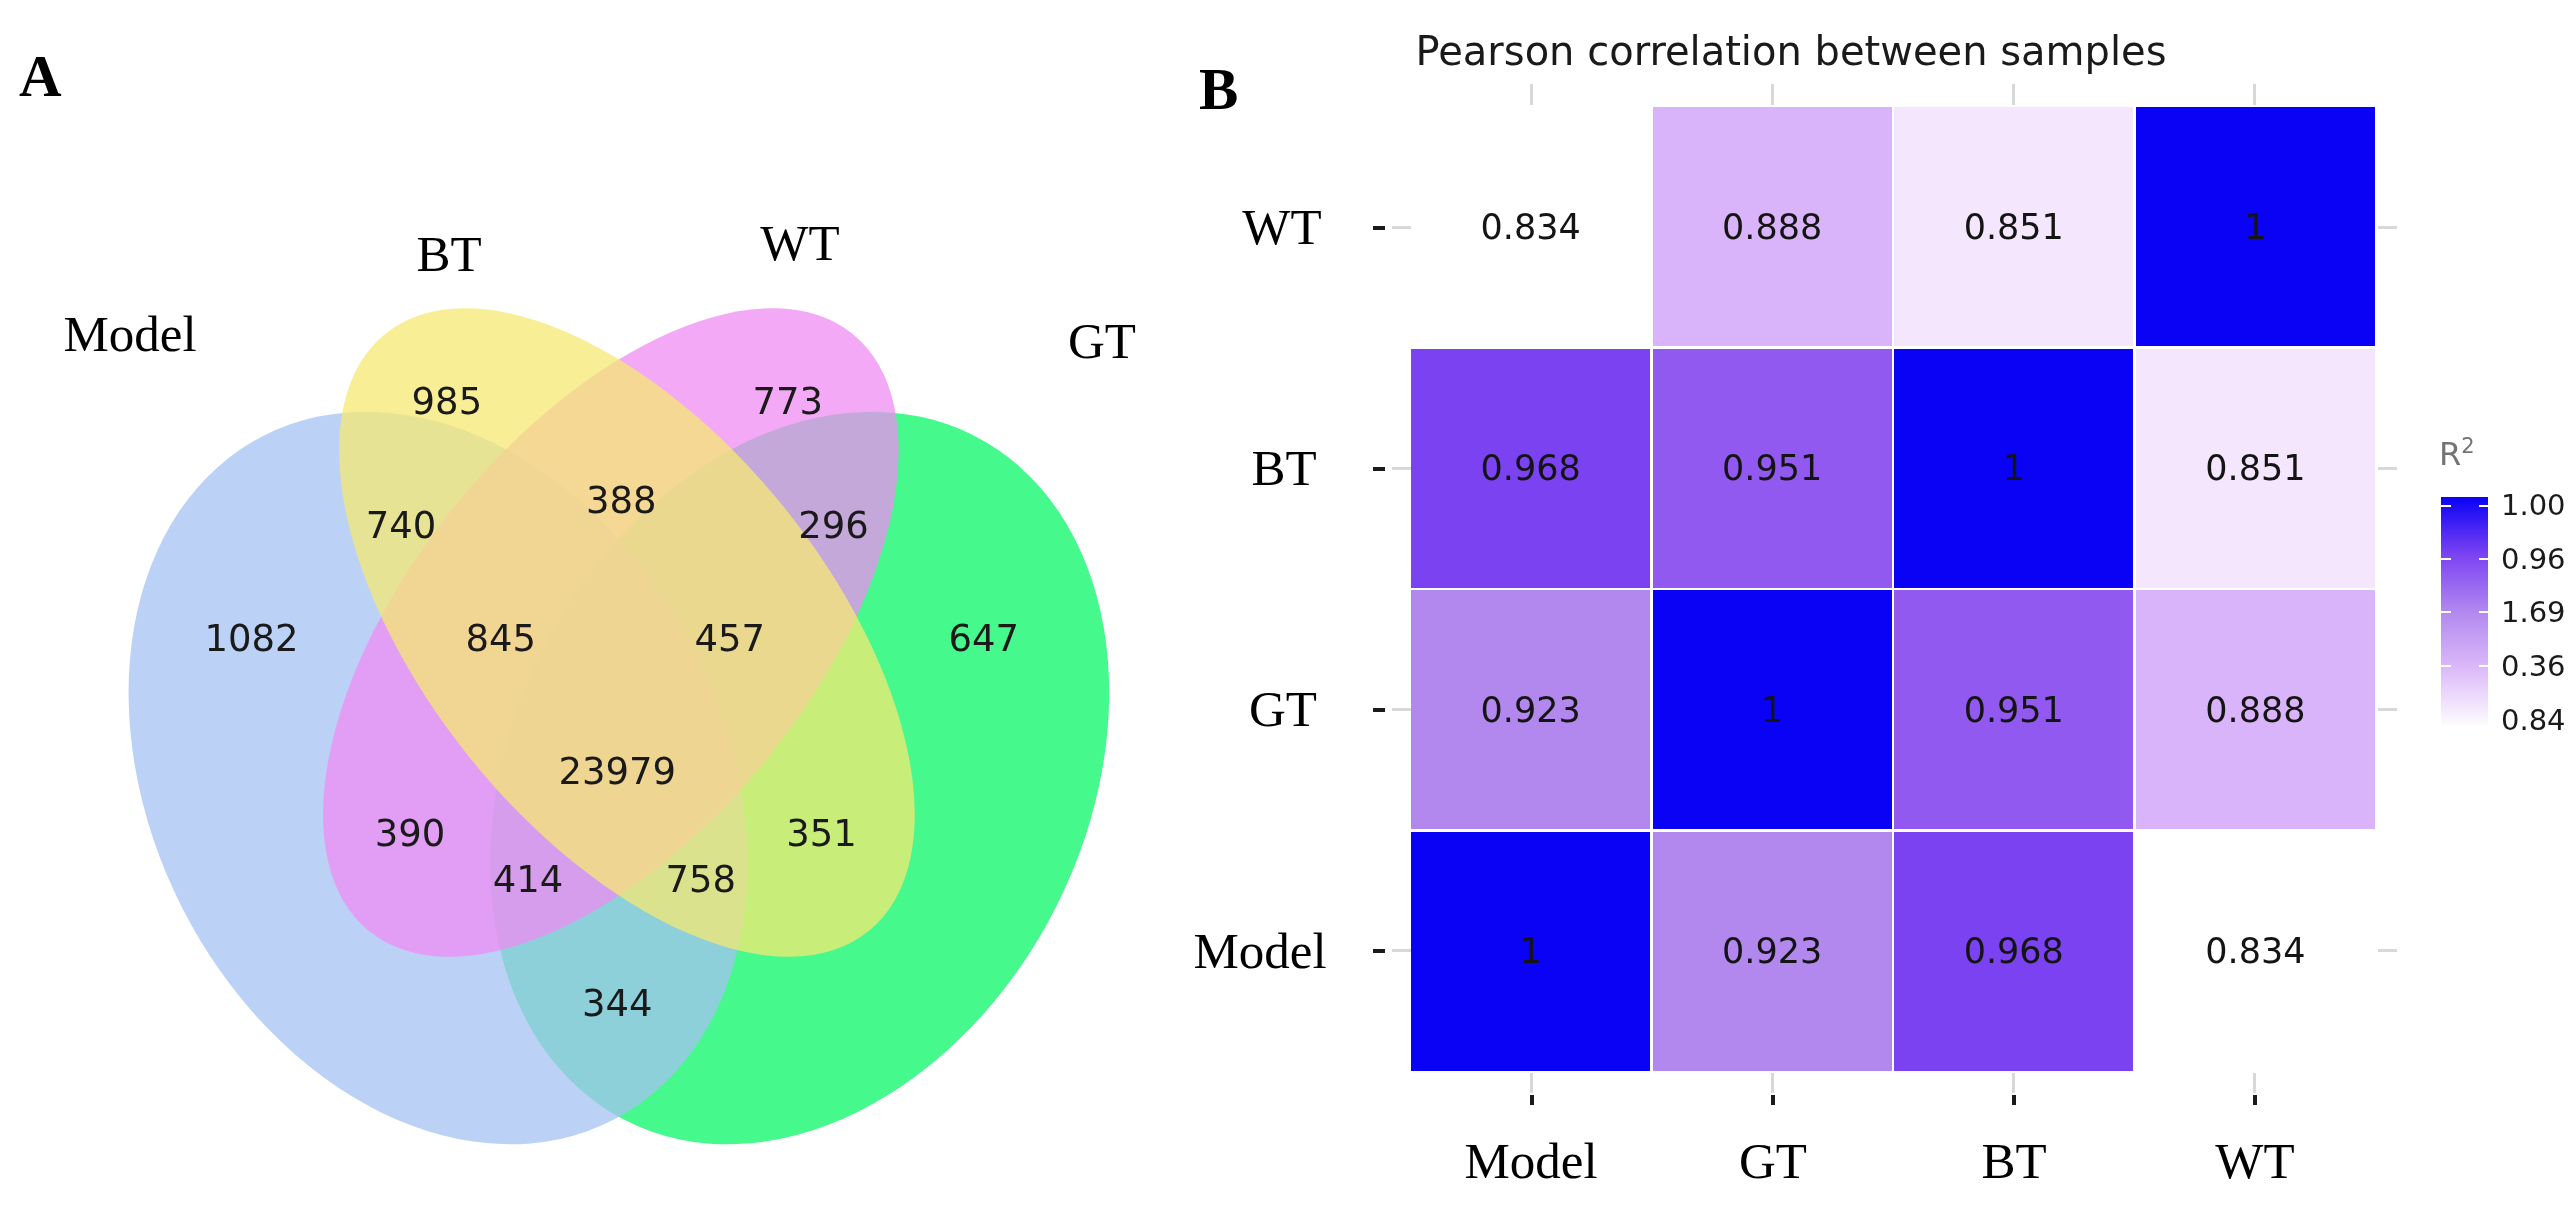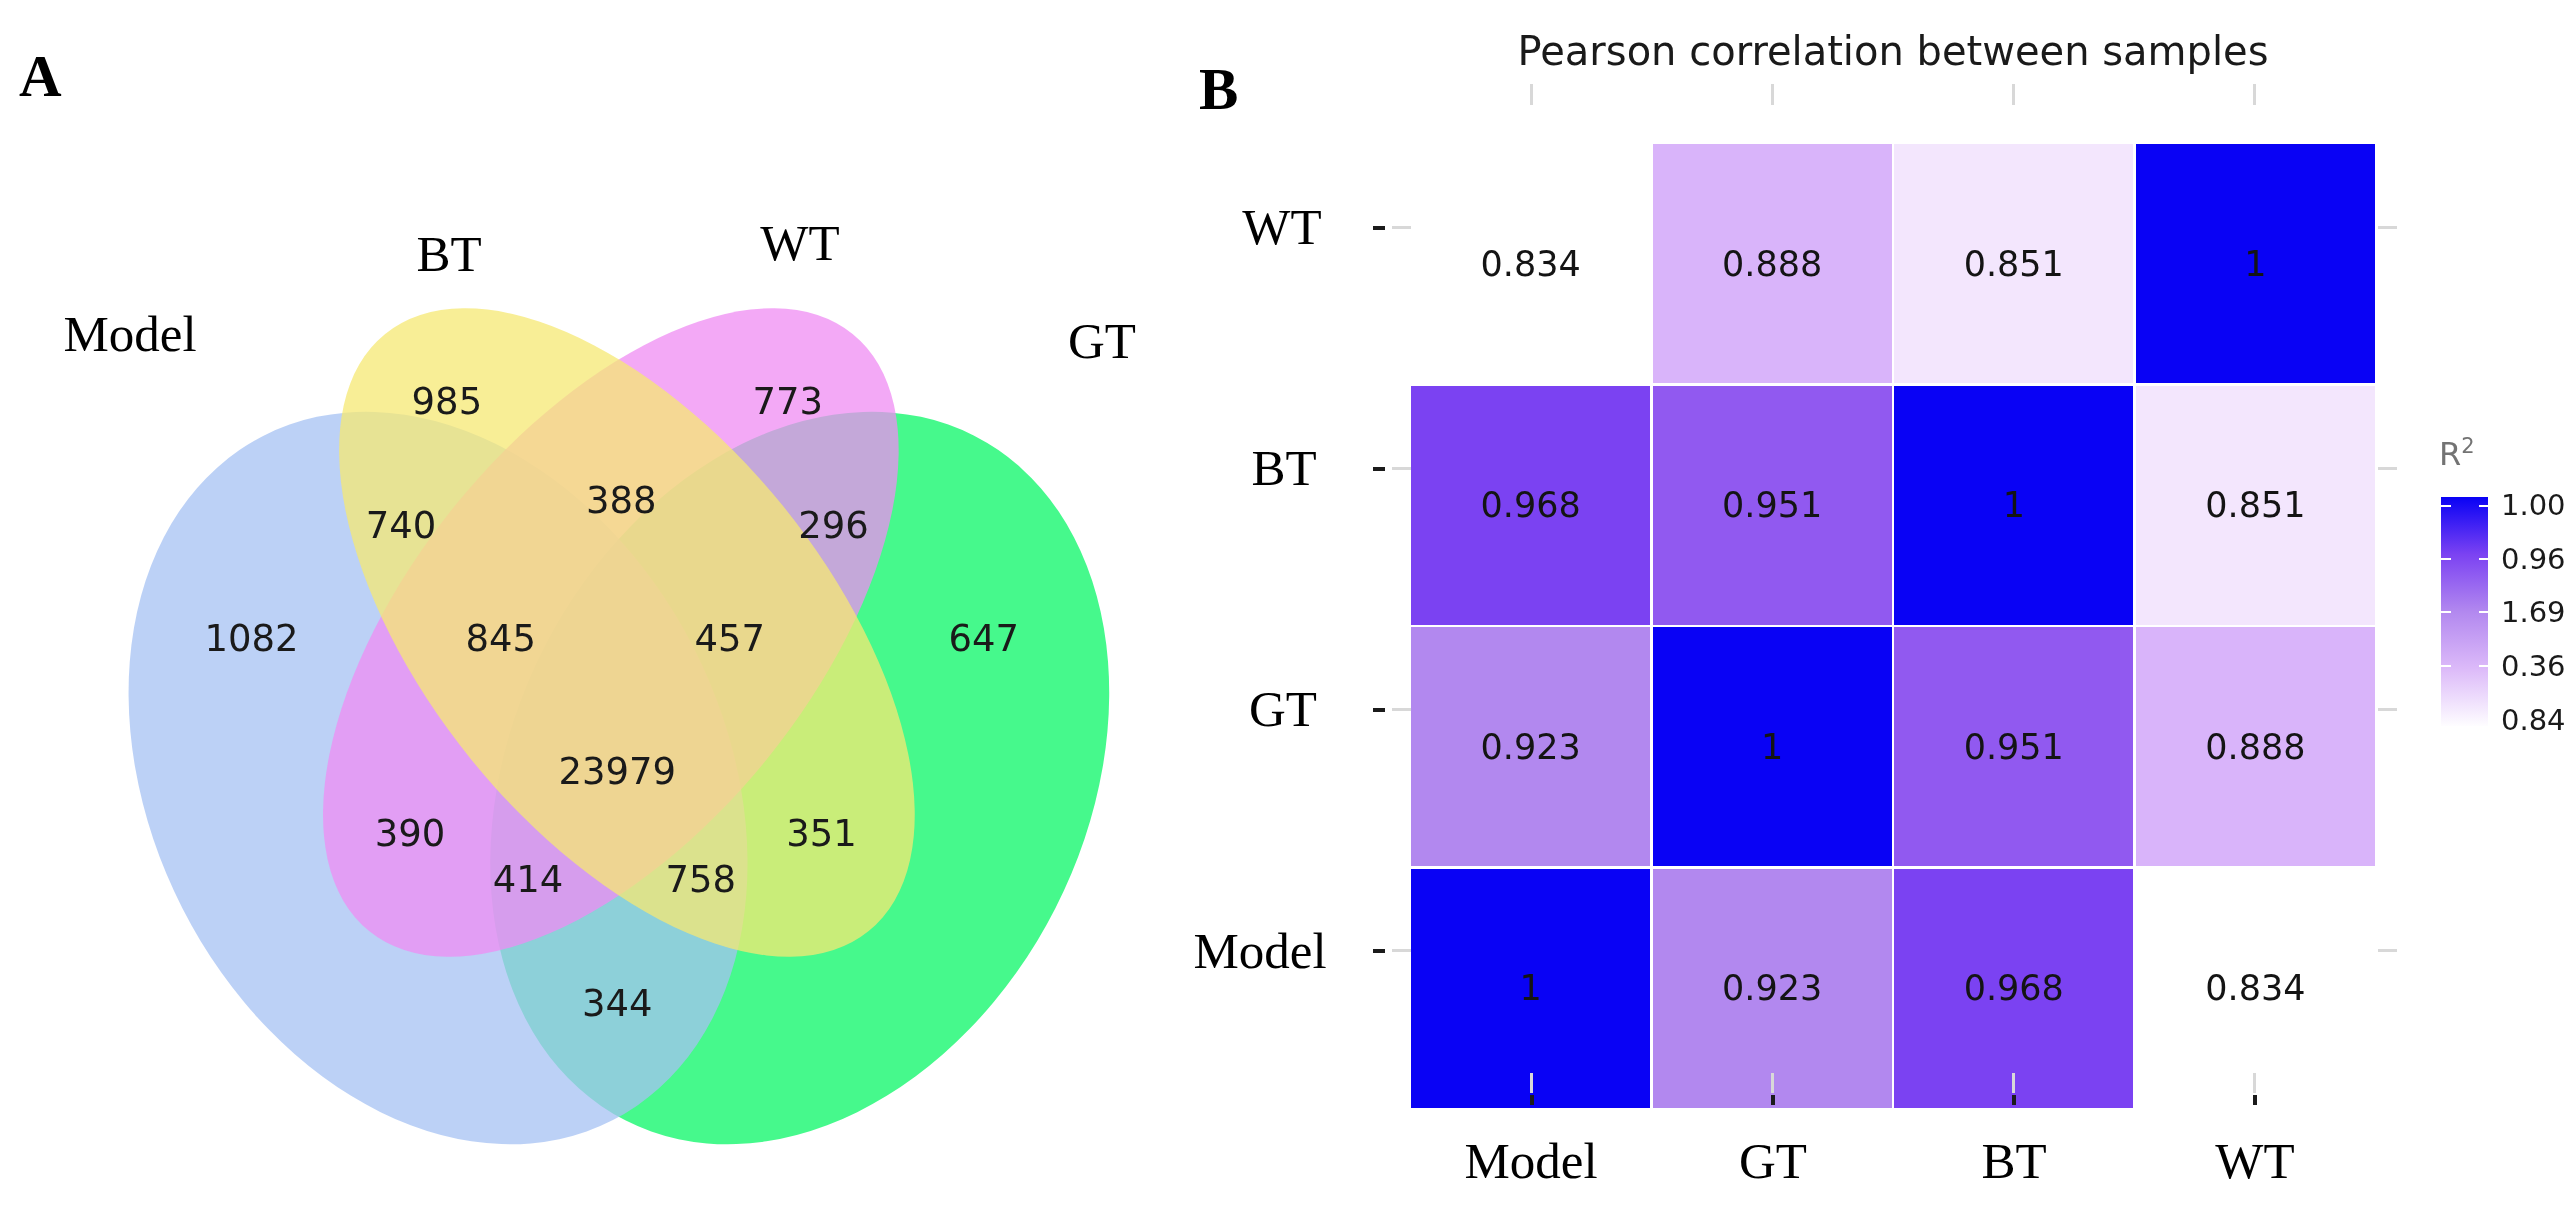--- a/index.html
+++ b/index.html
@@ -9,21 +9,21 @@
   .panel-letter{font-family:"Liberation Serif",serif;font-weight:bold;font-size:59px;color:#000;}
   
   #venn-svg{position:absolute;left:0;top:0;}
   .venn-num{font-family:"DejaVu Sans",sans-serif;font-size:46px;fill:#1a1a1a;}
   .venn-set-label{font-family:"Liberation Serif",serif;font-size:51px;color:#000;
                   transform:translate(-50%,-50%);white-space:nowrap;}
   
   .hm-title{font-size:40px;color:#1a1a1a;transform:translate(-50%,-50%);white-space:nowrap;}
   #hm-grid{position:absolute;left:1411px;top:107px;width:964px;height:964px;
            display:grid;grid-template-columns:repeat(4,1fr);grid-template-rows:repeat(4,1fr);
-           gap:2.4px;background:#ffffff;margin-top:37px;}
+           gap:2.4px;background:#ffffff;}
   .hm-cell{display:flex;align-items:center;justify-content:center;
            font-size:35px;color:#141414;}
   .axis-label-serif{font-family:"Liberation Serif",serif;font-size:51px;color:#000;
                     transform:translate(-50%,-50%);white-space:nowrap;}
   .tick-gray-v{position:absolute;width:3.2px;background:#d8d8d8;}
   .tick-gray-h{position:absolute;height:3.2px;background:#d8d8d8;}
   .tick-black-v{position:absolute;width:4px;background:#1b1b1b;}
   .tick-black-h{position:absolute;height:4px;background:#1b1b1b;}
   
   #legend-bar{position:absolute;left:2441px;top:497px;width:47px;height:229px;
@@ -62,21 +62,21 @@
   <text class="venn-num" x="768" y="1249" text-anchor="middle" dominant-baseline="central">344</text>
 </svg>
 
 <div class="abs venn-set-label" style="left:130px;top:334px;">Model</div>
 <div class="abs venn-set-label" style="left:449px;top:254px;">BT</div>
 <div class="abs venn-set-label" style="left:800px;top:243px;">WT</div>
 <div class="abs venn-set-label" style="left:1102px;top:341px;">GT</div>
 
 <div class="abs panel-letter" style="left:1199px;top:55px;">B</div>
 
-<div class="abs hm-title" style="left:1893px;top:51px;">Pearson correlation between samples</div>
+<div class="abs hm-title" style="left:1791px;top:51px;">Pearson correlation between samples</div>
 
 <div id="hm-grid">
   <div class="hm-cell" style="background: rgb(255, 255, 255);">0.834</div>
   <div class="hm-cell" style="background: rgb(217, 180, 250);">0.888</div>
   <div class="hm-cell" style="background: rgb(243, 230, 253);">0.851</div>
   <div class="hm-cell" style="background: rgb(9, 2, 245);">1</div>
 
   <div class="hm-cell" style="background: rgb(123, 66, 242);">0.968</div>
   <div class="hm-cell" style="background: rgb(145, 89, 240);">0.951</div>
   <div class="hm-cell" style="background: rgb(9, 2, 245);">1</div>

